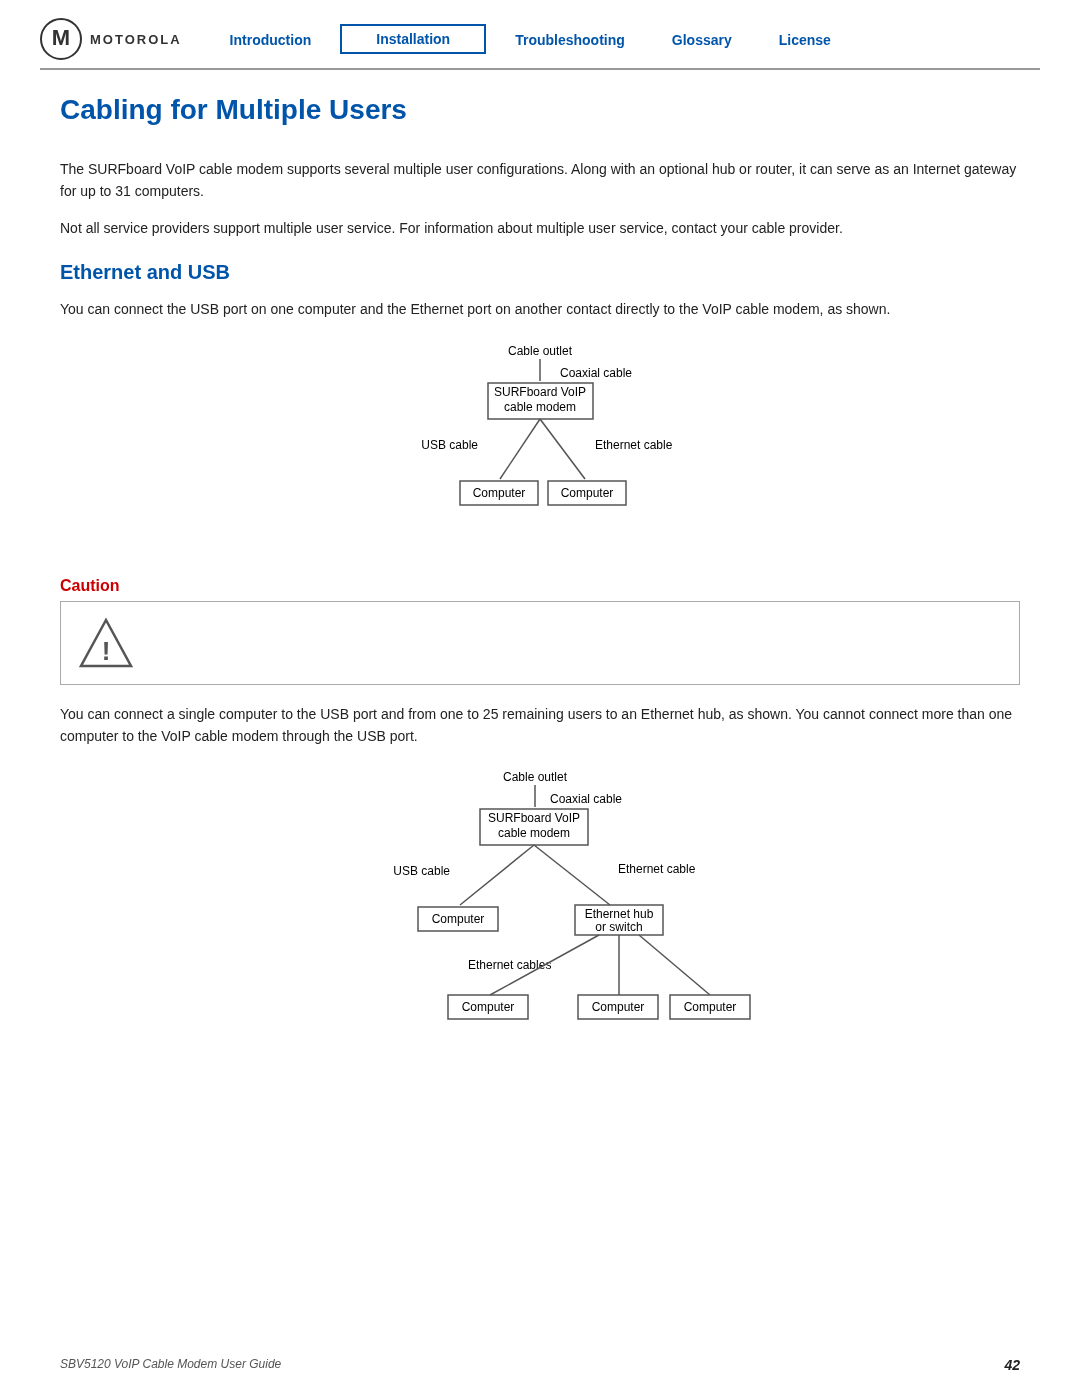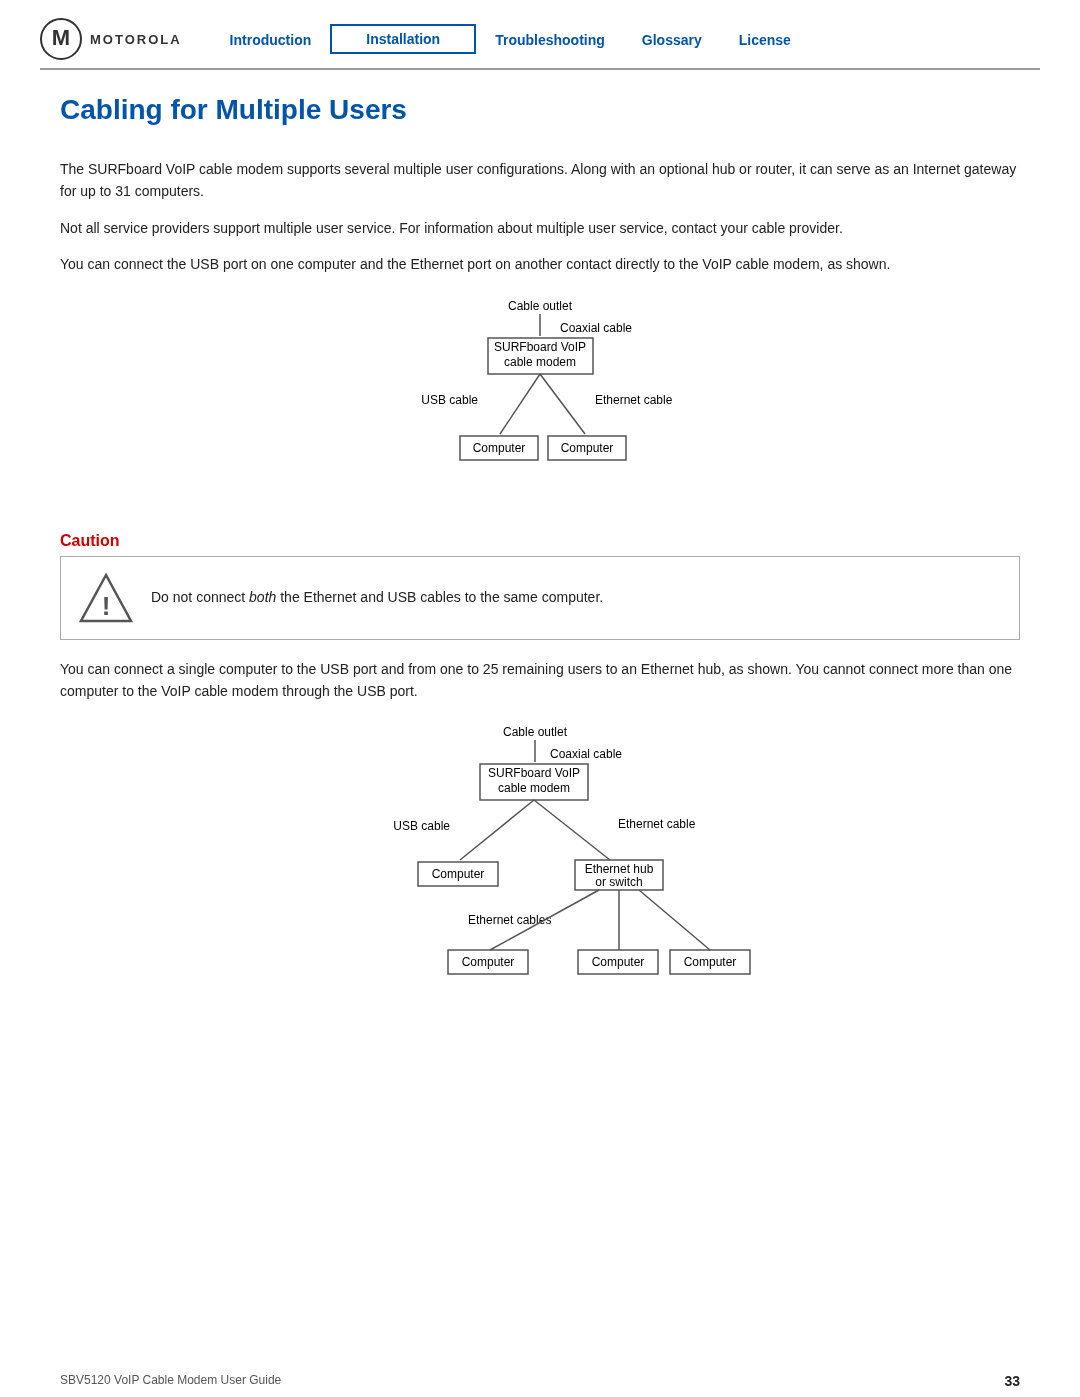--- a/index.html
+++ b/index.html
@@ -31,21 +31,21 @@
     }
     .logo-text {
       font-size: 13px;
       font-weight: bold;
       letter-spacing: 2px;
       color: #333;
     }
     .nav-tabs {
       display: flex;
       align-items: flex-end;
-      gap: 1px;
+      gap: 11px;
       flex: 1;
     }
     .nav-tab {
       padding: 6px 18px;
       font-size: 14px;
       font-weight: bold;
       color: #0055aa;
       cursor: pointer;
       border: none;
       background: transparent;
@@ -168,20 +168,21 @@
 </div>
 <hr class="header-divider">
 
 <div class="content">
 
   <h1 class="page-title">Cabling for Multiple Users</h1>
 
   <p class="body-text">The SURFboard VoIP cable modem supports several multiple user configurations. Along with an optional hub or router, it can serve as an Internet gateway for up to 31 computers.</p>
   <p class="body-text">Not all service providers support multiple user service. For information about multiple user service, contact your cable provider.</p>
 
+  <h2 class="section-title">Ethernet and USB</h2>
 
   <p class="body-text">You can connect the USB port on one computer and the Ethernet port on another contact directly to the VoIP cable modem, as shown.</p>
 
   <div class="diagram-container">
     <svg width="420" height="220" xmlns="http://www.w3.org/2000/svg" font-family="Arial, sans-serif" font-size="12">
 
       <text x="210" y="16" text-anchor="middle">Cable outlet</text>
 
       <line x1="210" y1="20" x2="210" y2="42" stroke="#555" stroke-width="1.5"></line>
 
@@ -207,23 +208,20 @@
     </svg>
   </div>
 
   <div class="caution-label">Caution</div>
   <div class="caution-box">
 
     <svg class="caution-icon" viewBox="0 0 54 54" xmlns="http://www.w3.org/2000/svg">
       <polygon points="27,4 52,50 2,50" fill="none" stroke="#555" stroke-width="2.5"></polygon>
       <text x="27" y="44" text-anchor="middle" font-size="26" font-weight="bold" fill="#555" font-family="Arial">!</text>
     </svg>
-    <p class="caution-text">
-      Do not connect <em>both</em> the Ethernet and USB cables to the same computer.
-    </p>
   </div>
 
   <p class="body-text">You can connect a single computer to the USB port and from one to 25 remaining users to an Ethernet hub, as shown. You cannot connect more than one computer to the VoIP cable modem through the USB port.</p>
 
   <div class="diagram-container">
     <svg width="520" height="330" xmlns="http://www.w3.org/2000/svg" font-family="Arial, sans-serif" font-size="12">
 
       <text x="255" y="16" text-anchor="middle">Cable outlet</text>
       <line x1="255" y1="20" x2="255" y2="42" stroke="#555" stroke-width="1.5"></line>
 
@@ -262,16 +260,16 @@
       <rect x="298" y="230" width="80" height="24" fill="none" stroke="#555" stroke-width="1.5"></rect>
       <text x="338" y="246" text-anchor="middle">Computer</text>
 
       <rect x="390" y="230" width="80" height="24" fill="none" stroke="#555" stroke-width="1.5"></rect>
       <text x="430" y="246" text-anchor="middle">Computer</text>
     </svg>
   </div>
 
 </div>
 
-<div class="footer" style="position: fixed; bottom: 8px; left: 0; right: 0;">
+<div class="footer" style="position: fixed; bottom: 24px; left: 0; right: 0; font-style: italic;">
   <span>SBV5120 VoIP Cable Modem User Guide</span>
-  <span class="footer-page">33</span>
+  <span class="footer-page">42</span>
 </div>
 
 </body></html>

